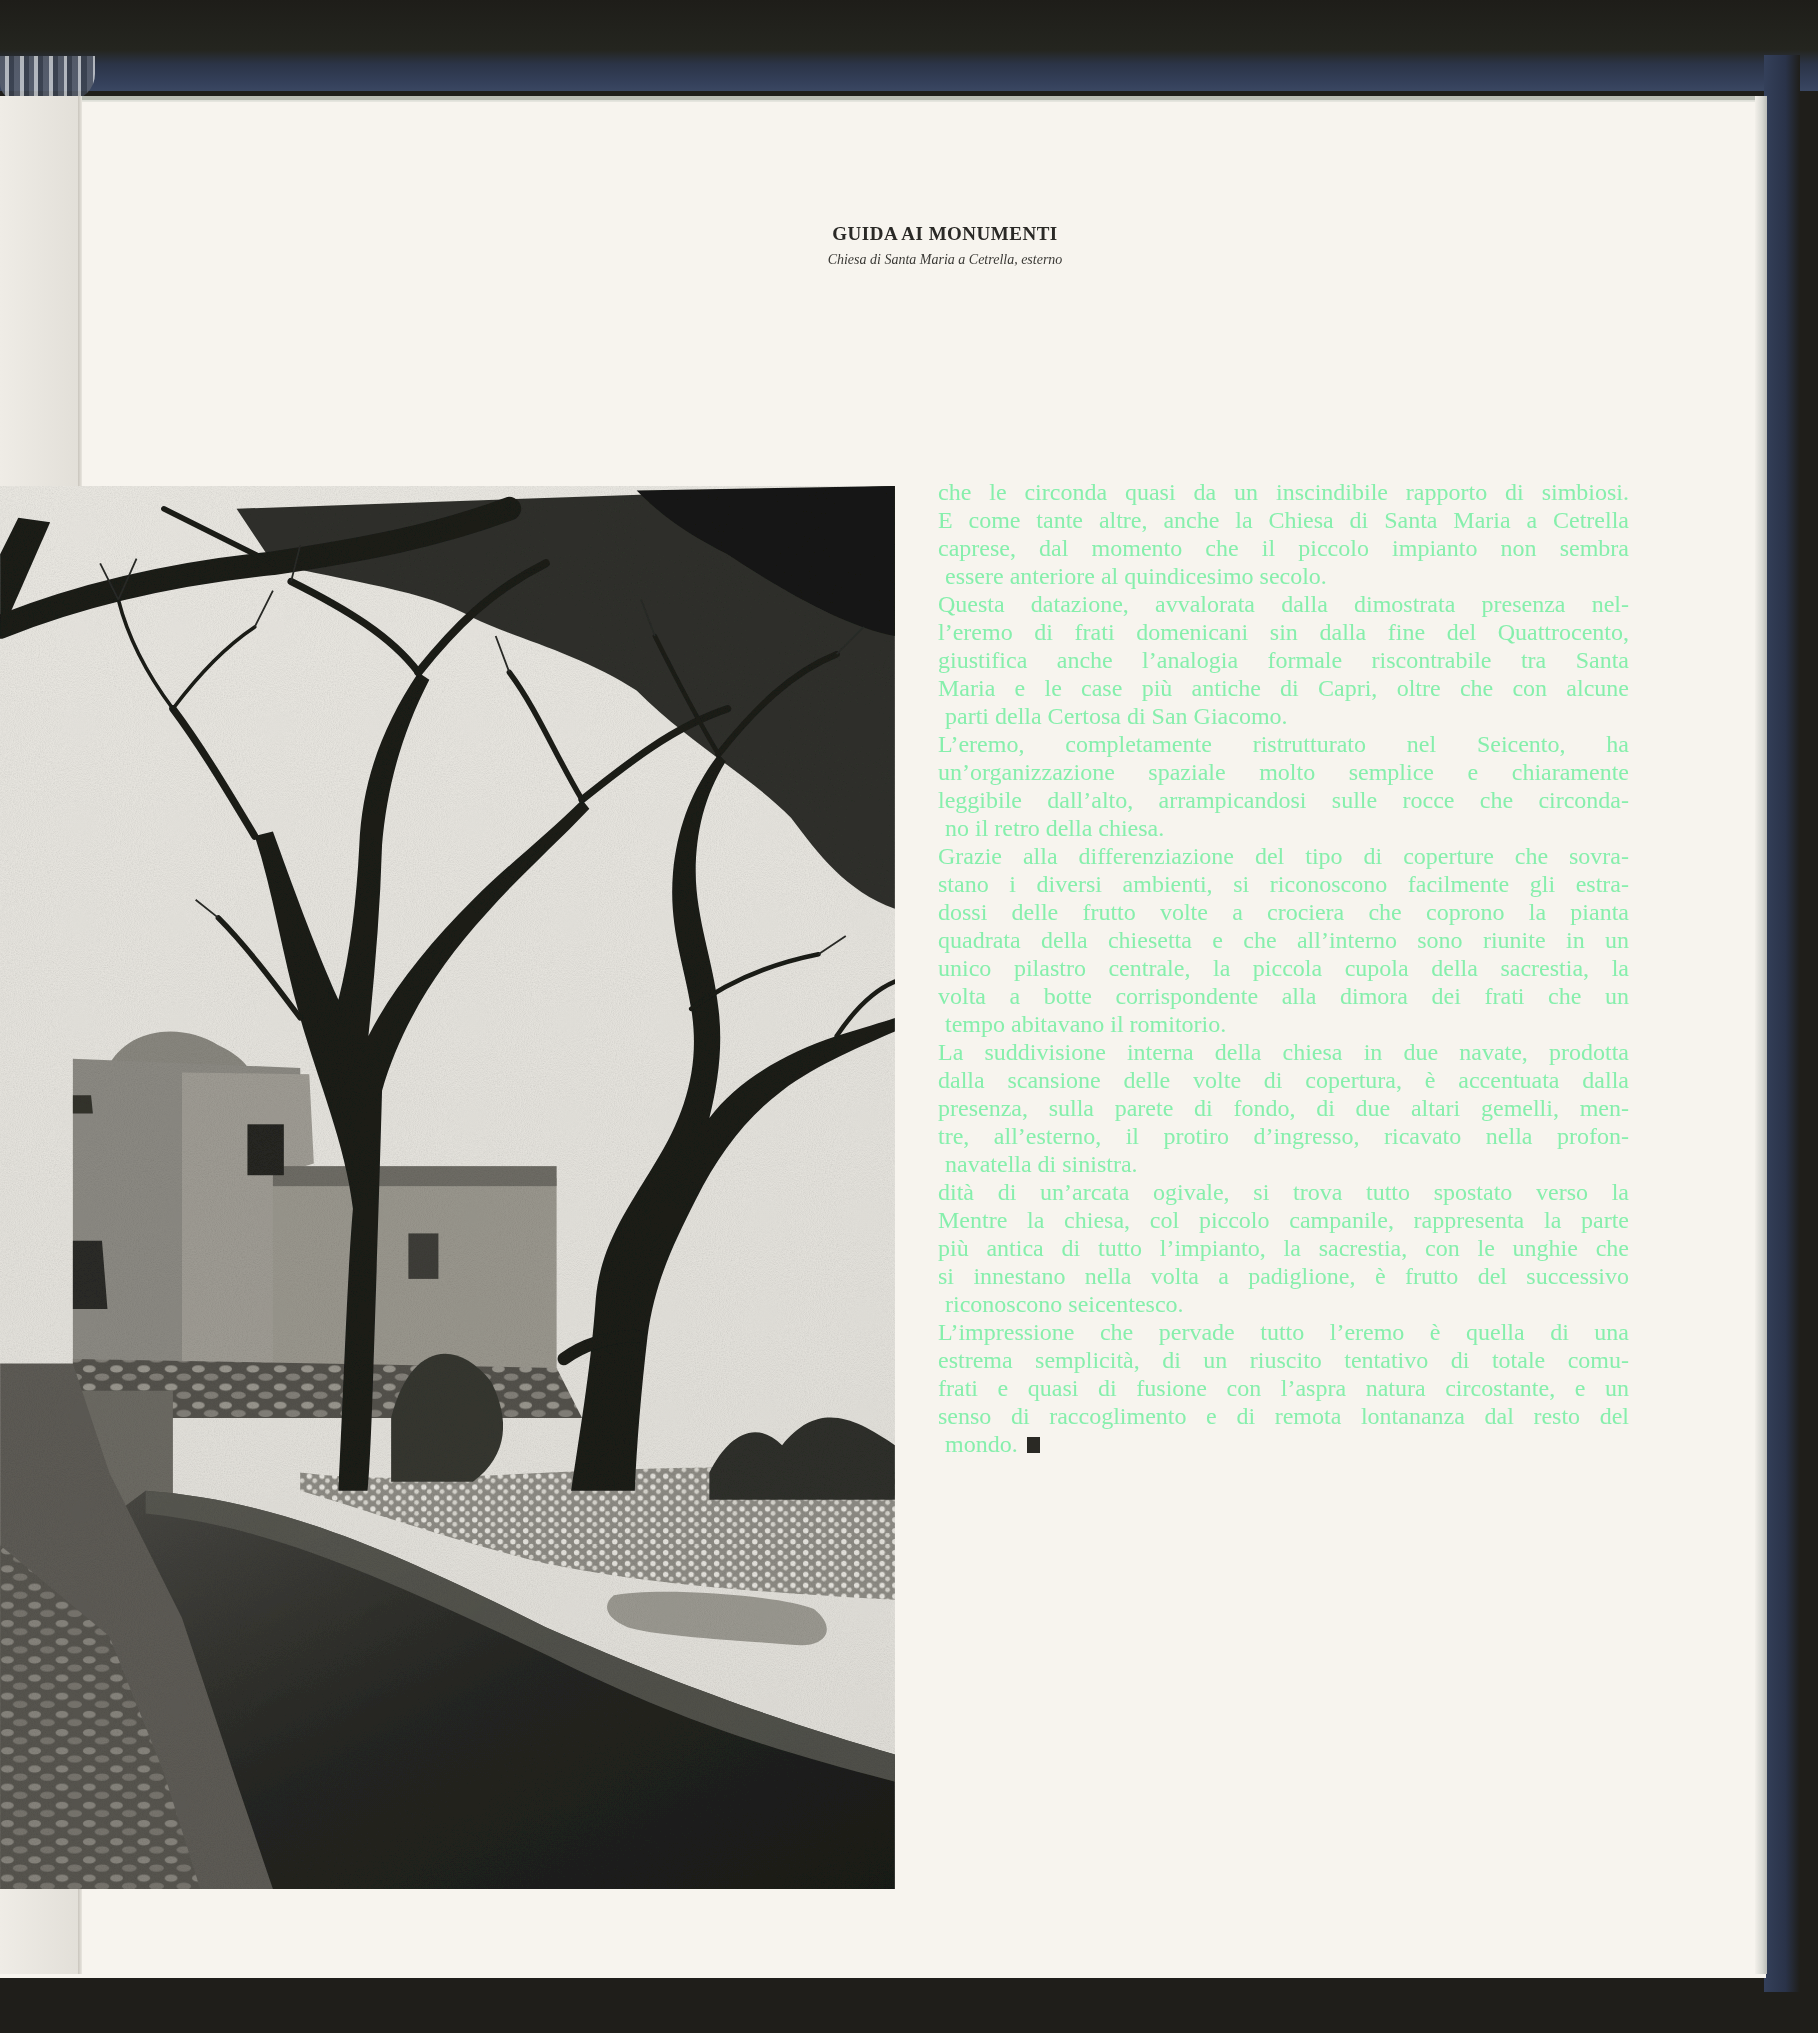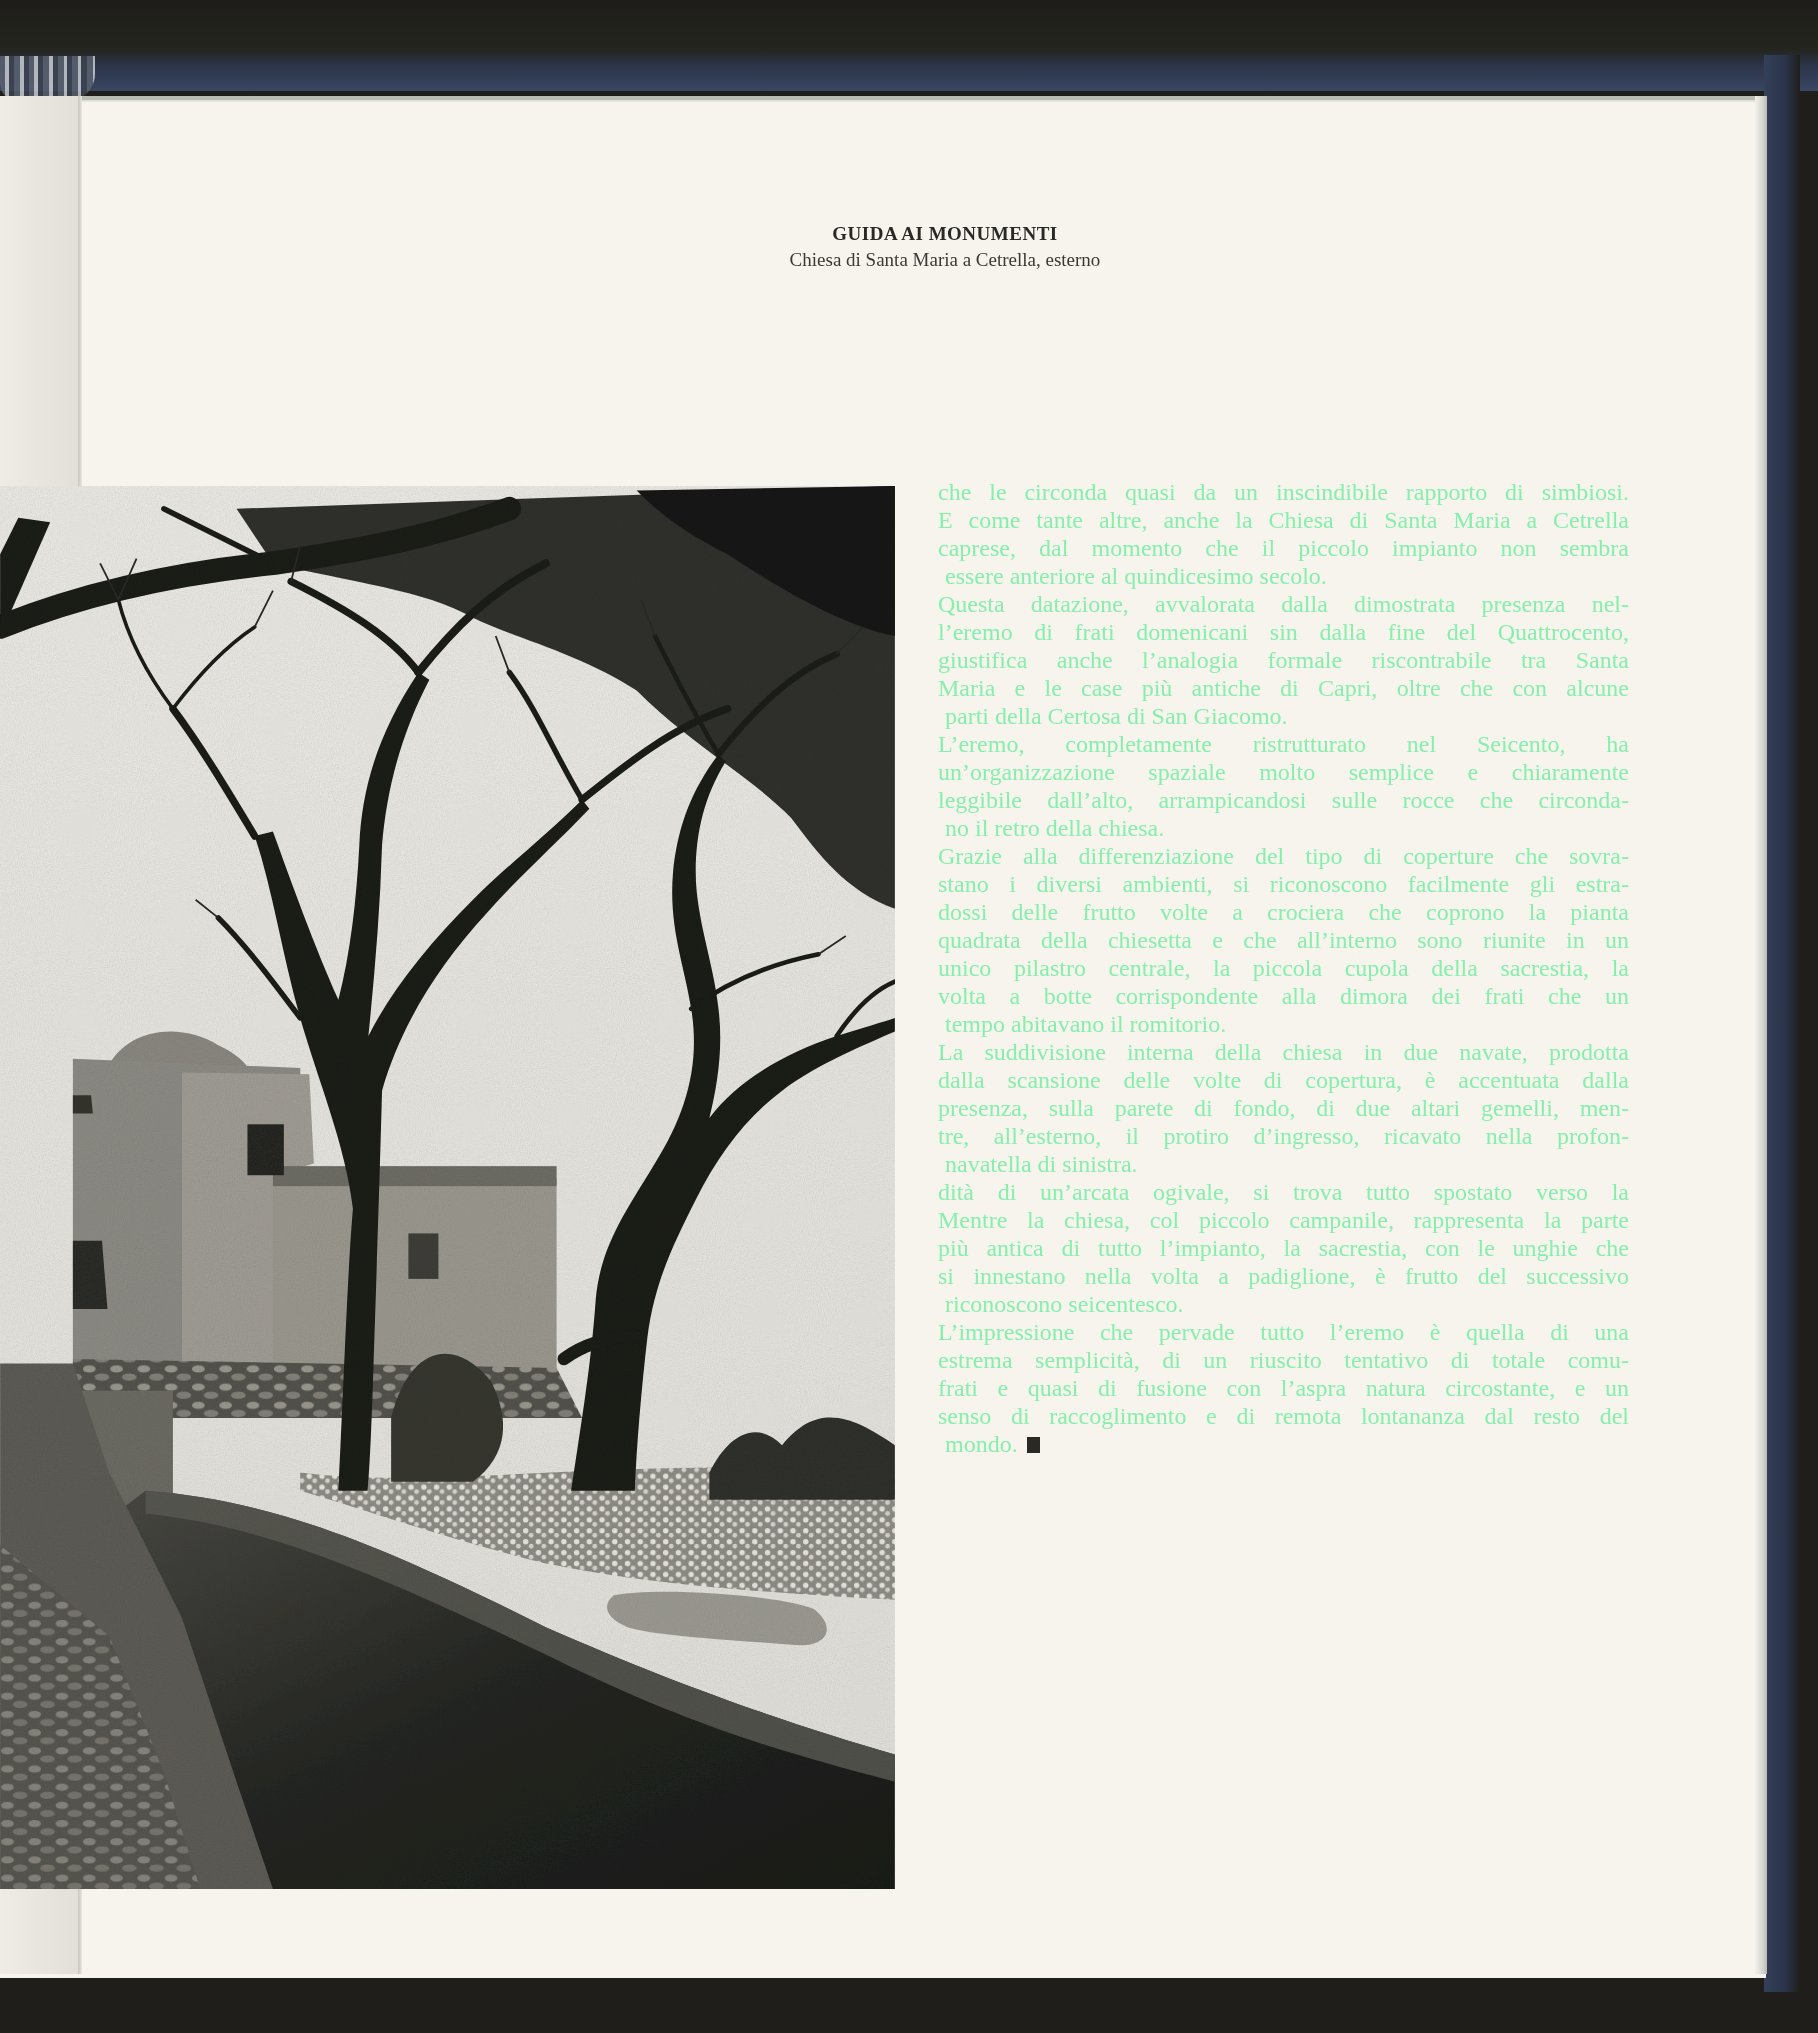--- a/index.html
+++ b/index.html
@@ -42,21 +42,21 @@
       background: linear-gradient(90deg, #efece6, #e2dfd8);
     }
     
     .header {
       position: absolute; left: 636px; top: 221px; width: 618px; text-align: center; color: #2a2926;
     }
     .header .section {
       font-weight: bold; font-size: 19px; letter-spacing: 0.5px; line-height: 25.5px;
     }
     .header .caption {
-      font-size: 19px; line-height: 25.5px; color: #3a3935;
+      font-style: italic; font-size: 14px; line-height: 25.5px; color: #3a3935;
     }
     
     .photo {
       position: absolute; left: 0; top: 486px; width: 895px; height: 1403px;
       overflow: hidden; background: #e9e7e1;
     }
     .photo svg { position: absolute; left: 0; top: 0; }
     
     .body-text {
       position: absolute; left: 938px; top: 478px; width: 691px;

